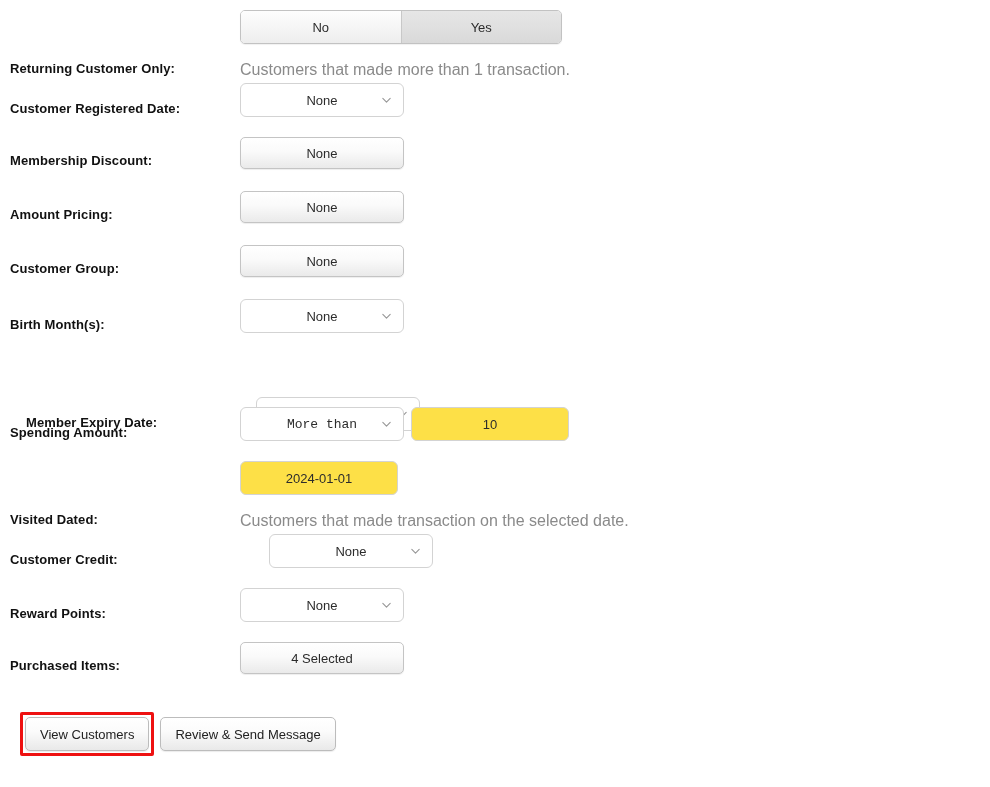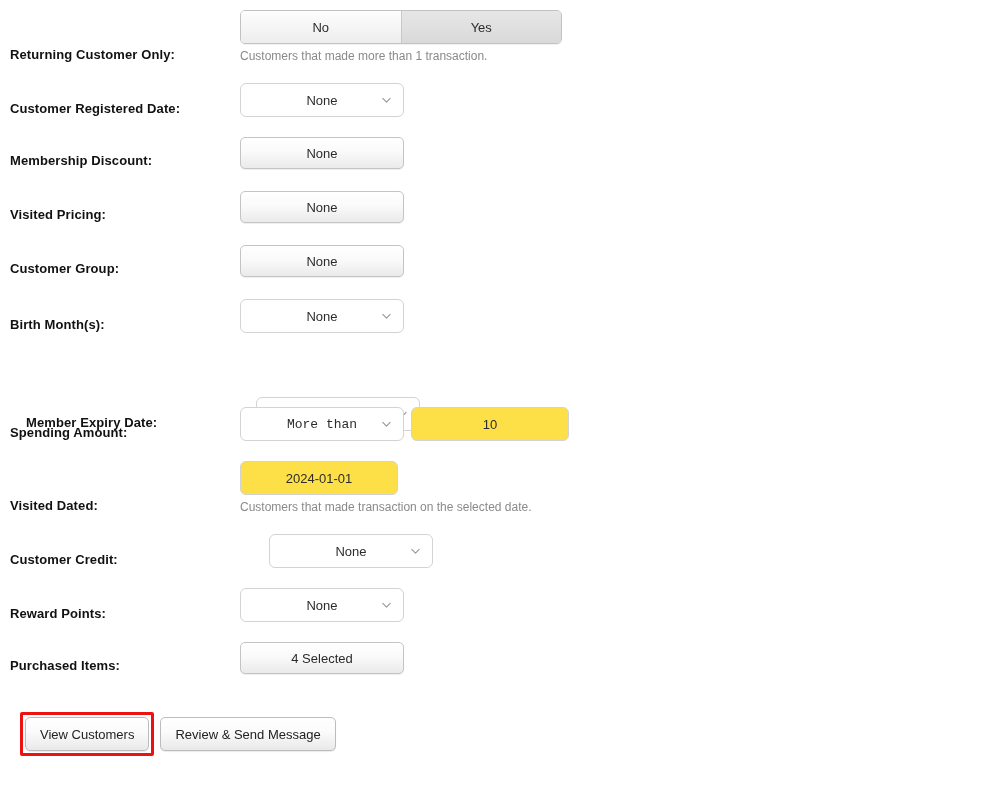--- a/index.html
+++ b/index.html
@@ -149,23 +149,23 @@
     font-family: "Liberation Sans", sans-serif;
     font-size: 13px;
     color: #2c2c2c;
     text-align: center;
     padding: 0 8px;
     outline: none;
   }
 
   
   .help-text {
-    font-size: 12px;
+    font-size: 16px;
     color: #8a8a8a;
-    margin-top: 5px;
+    margin-top: 19px;
     line-height: 14px;
     white-space: nowrap;
   }
 
   
   #footer-actions {
     position: absolute;
     left: 0;
     top: 712px;
     display: flex;
@@ -231,21 +231,21 @@
     </div>
     <div class="form-row" style="position: absolute; left: 0px; top: 137px; width: 990px;">
       <div class="row-label">Membership Discount:</div>
       <div class="row-control">
         <div class="control-line">
           <button class="btn-gradient">None</button>
         </div>
       </div>
     </div>
     <div class="form-row" style="position: absolute; left: 0px; top: 191px; width: 990px;">
-      <div class="row-label">Visited Pricing:</div>
+      <div class="row-label">Amount Pricing:</div>
       <div class="row-control">
         <div class="control-line">
           <button class="btn-gradient">None</button>
         </div>
       </div>
     </div>
     <div class="form-row" style="position: absolute; left: 0px; top: 245px; width: 990px;">
       <div class="row-label">Customer Group:</div>
       <div class="row-control">
         <div class="control-line">

